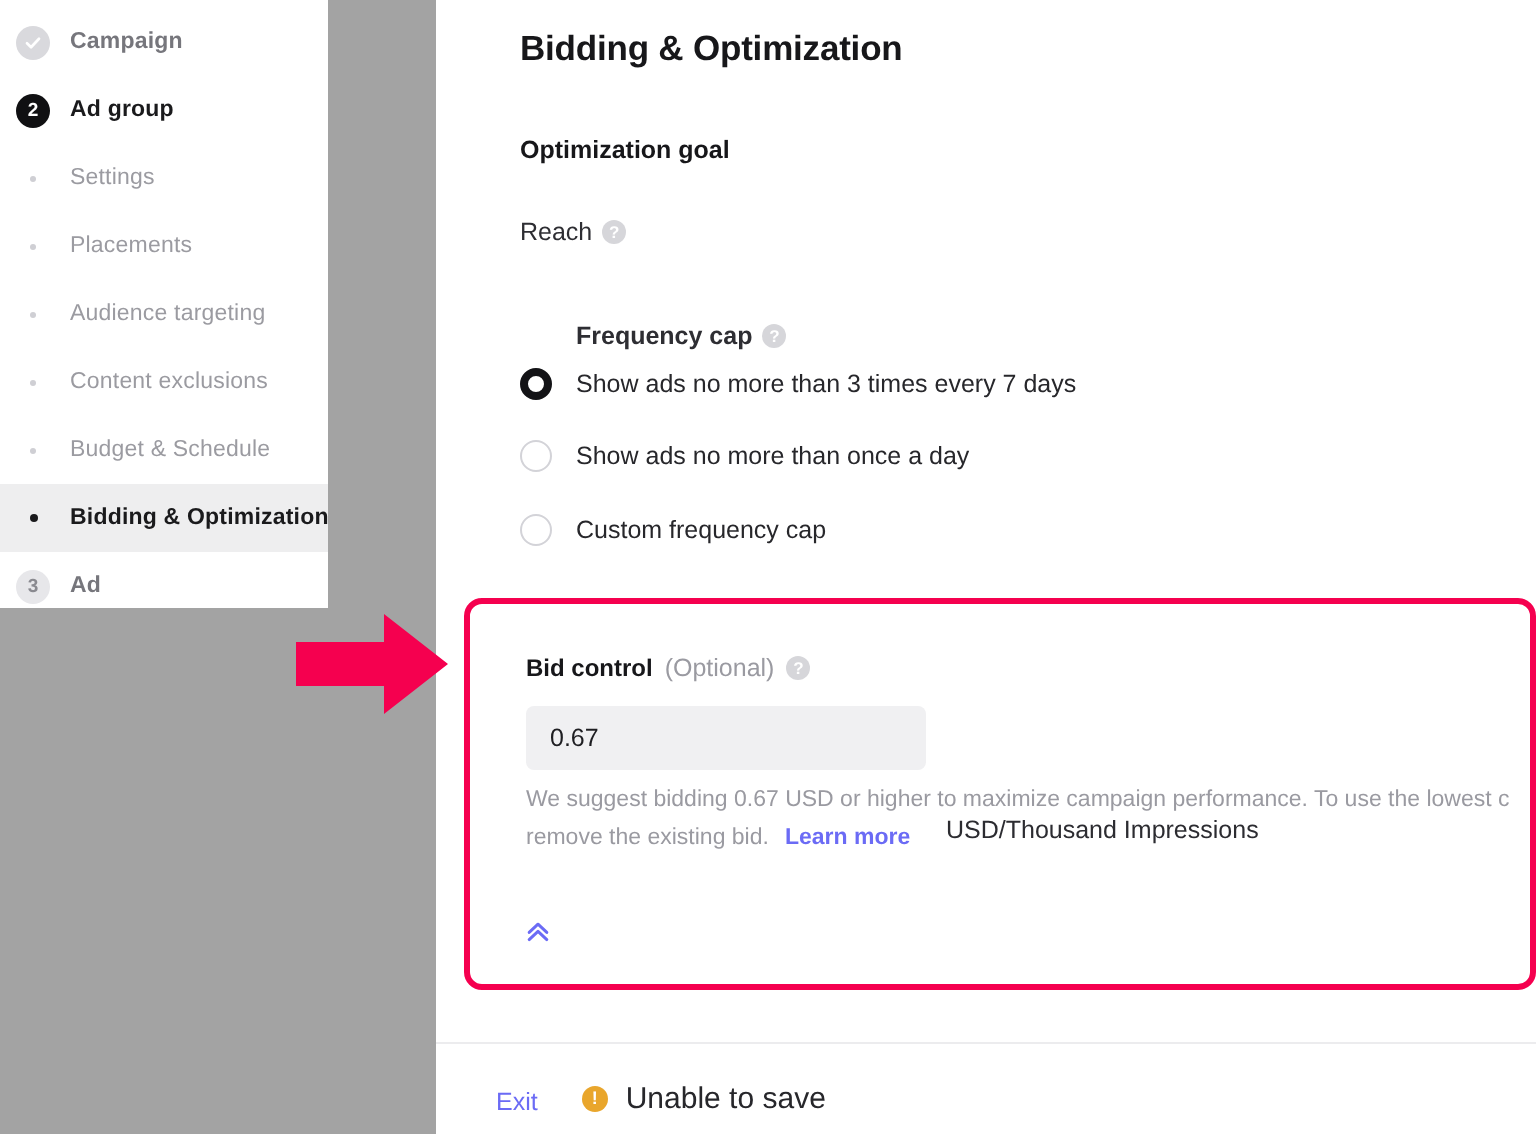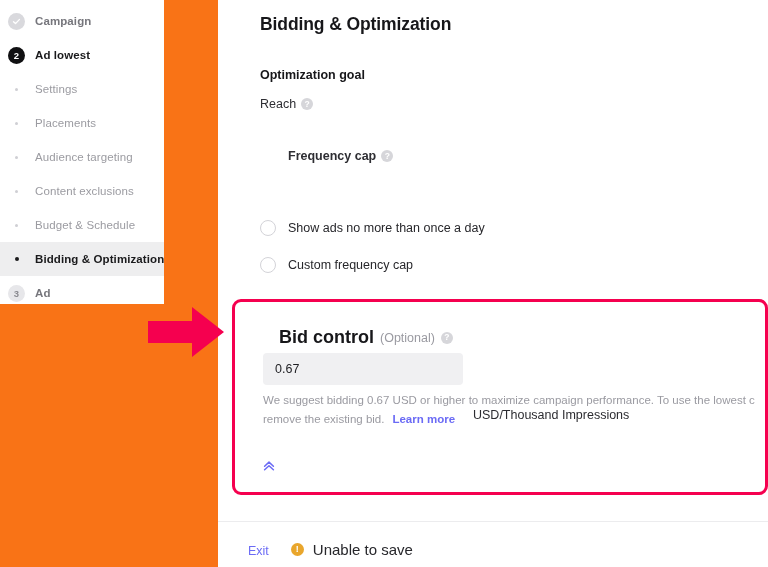--- a/index.html
+++ b/index.html
@@ -5,21 +5,21 @@
   * { box-sizing: border-box; margin: 0; padding: 0; }
   html, body {
     width: 768px; height: 567px;
     font-family: "Liberation Sans", sans-serif;
     background: #ffffff;
     overflow: hidden;
   }
   #root {
     position: relative;
     width: 768px; height: 567px;
-    background: #f97316;
+    background: #a3a3a3;
   }
 
   
   #sidebar {
     position: absolute;
     left: 0; top: 0;
     width: 164px; height: 304px;
     background: #ffffff;
     padding-top: 2px;
   }
@@ -87,20 +87,21 @@
     text-align: center;
   }
   .sub-line {
     position: absolute;
     left: 42px;
     display: flex;
     align-items: center;
     gap: 5px;
     font-size: 12.5px;
     color: #2e2e33;
+    margin-top: 12px;
   }
 
   
   .help-icon {
     width: 12px; height: 12px;
     border-radius: 50%;
     background: #d6d6da;
     display: inline-flex;
     align-items: center; justify-content: center;
     color: #ffffff;
@@ -138,21 +139,21 @@
     width: 536px; height: 196px;
     border: 3px solid #f5004f;
     border-radius: 9px;
     background: #ffffff;
   }
   .bid-label-row {
     position: absolute;
     left: 28px; top: 25px;
     display: flex; align-items: center; gap: 6px;
   }
-  .bid-label-strong { font-size: 18px; font-weight: bold; color: #17171a; margin-left: 16px; }
+  .bid-label-strong { font-size: 12px; font-weight: bold; color: #17171a; }
   .bid-label-optional { font-size: 12.5px; color: #9a9aa1; }
 
   #bid-input {
     position: absolute;
     left: 28px; top: 51px;
     width: 200px; height: 30px;
     background: #f0f0f2;
     border: none;
     border-radius: 4px;
     padding: 16px 12px;
@@ -242,21 +243,21 @@
       <span class="badge check">
         <svg width="9" height="9" viewBox="0 0 12 12">
             <path d="M2 6.2 L4.7 8.8 L10 3.2" stroke="#ffffff" stroke-width="1.8" fill="none" stroke-linecap="round" stroke-linejoin="round"></path>
           </svg>
       </span>
       <span class="nav-label done">Campaign</span>
     </div>
 
     <div class="nav-row">
       <span class="badge active">2</span>
-      <span class="nav-label strong">Ad lowest</span>
+      <span class="nav-label strong">Ad group</span>
     </div>
 
     <div class="nav-row">
       <span class="bullet-wrap">
           <span class="dot-small"></span>
         </span>
       <span class="nav-label">Settings</span>
     </div>
 
     <div class="nav-row">
@@ -310,20 +311,24 @@
     <div class="sub-line" style="top:97px;">
       <span>Reach</span>
       <span class="help-icon">?</span>
     </div>
 
     <div class="sub-line" style="top:149px;">
       <span style="font-weight:bold;padding-left:28px;">Frequency cap</span>
       <span class="help-icon">?</span>
     </div>
 
+    <div class="radio-row" style="top:184px;">
+      <span class="radio checked"></span>
+      <span class="radio-label">Show ads no more than 3 times every 7 days</span>
+    </div>
 
     <div class="radio-row" style="top:220px;">
       <span class="radio"></span>
       <span class="radio-label">Show ads no more than once a day</span>
     </div>
 
     <div class="radio-row" style="top:257px;">
       <span class="radio"></span>
       <span class="radio-label">Custom frequency cap</span>
     </div>

